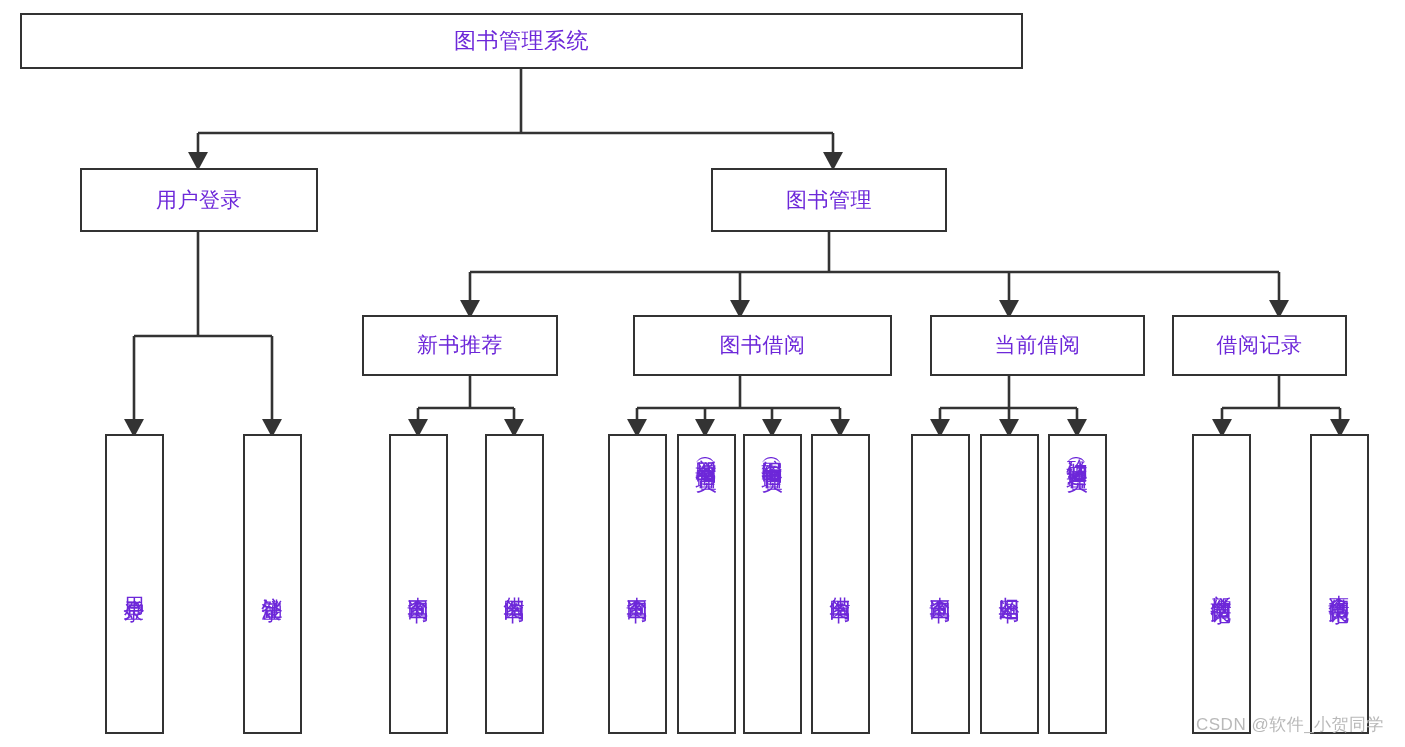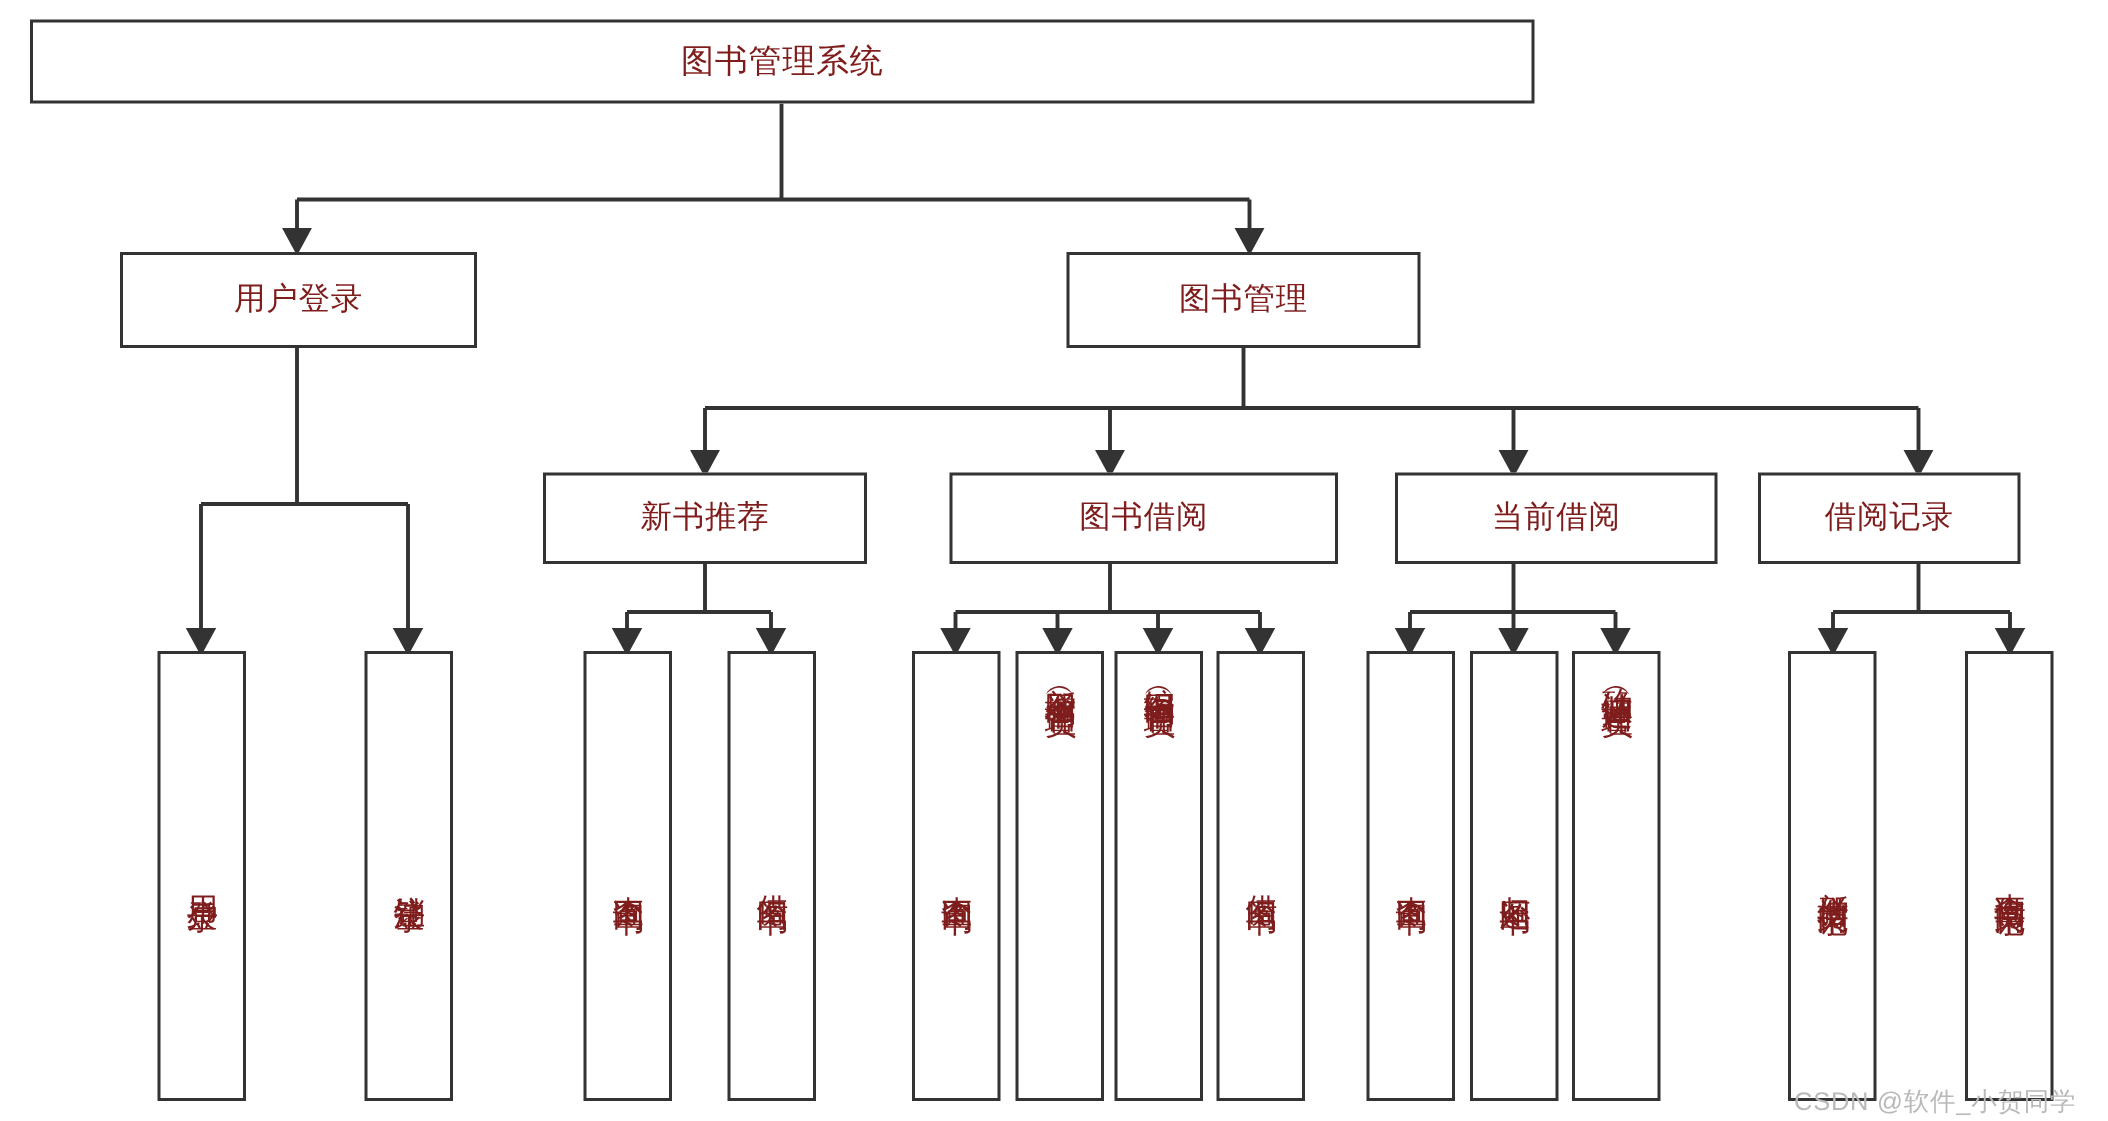--- a/index.html
+++ b/index.html
@@ -27,21 +27,21 @@
     pointer-events: none;
   }
   .node {
     position: absolute;
     box-sizing: border-box;
     background: #ffffff;
     border: 2px solid #333333;
     display: flex;
     align-items: center;
     justify-content: center;
-    color: #7f1d1d;
+    color: #6d28d9;
   }
   .node .node-label {
     display: block;
     text-align: center;
     line-height: 1.16;
     letter-spacing: 0.5px;
   }
   
   .node.horiz .node-label {
     font-size: 21px;
@@ -68,21 +68,20 @@
     align-items: center;
     padding-top: 0;
   }
   .watermark {
     position: absolute;
     font-size: 17px;
     color: #b9b9b9;
     white-space: nowrap;
     letter-spacing: 0.5px;
     user-select: none;
-    margin-top: 10px;
   }
 </style>
 </head>
 <body>
 
 <div id="diagram-root">
 
   <svg id="edge-layer" viewBox="0 0 1405 747">
     <defs>
       <marker id="arrowhead" markerWidth="9" markerHeight="9" refX="3.2" refY="4.5" orient="auto" markerUnits="strokeWidth">
@@ -139,21 +138,21 @@
   </div>
 
   <div class="node horiz" style="left:80px; top:168px; width:238px; height:64px;">
     <span class="node-label">用户登录</span>
   </div>
 
   <div class="node horiz" style="left:711px; top:168px; width:236px; height:64px;">
     <span class="node-label">图书管理</span>
   </div>
 
-  <div class="node horiz" style="left:362px; top:315px; width:216px; height:61px;">
+  <div class="node horiz" style="left:362px; top:315px; width:196px; height:61px;">
     <span class="node-label">新书推荐</span>
   </div>
 
   <div class="node horiz" style="left:633px; top:315px; width:259px; height:61px;">
     <span class="node-label">图书借阅</span>
   </div>
 
   <div class="node horiz" style="left:902px; top:315px; width:215px; height:61px;margin-left:28px;">
     <span class="node-label">当前借阅</span>
   </div>

